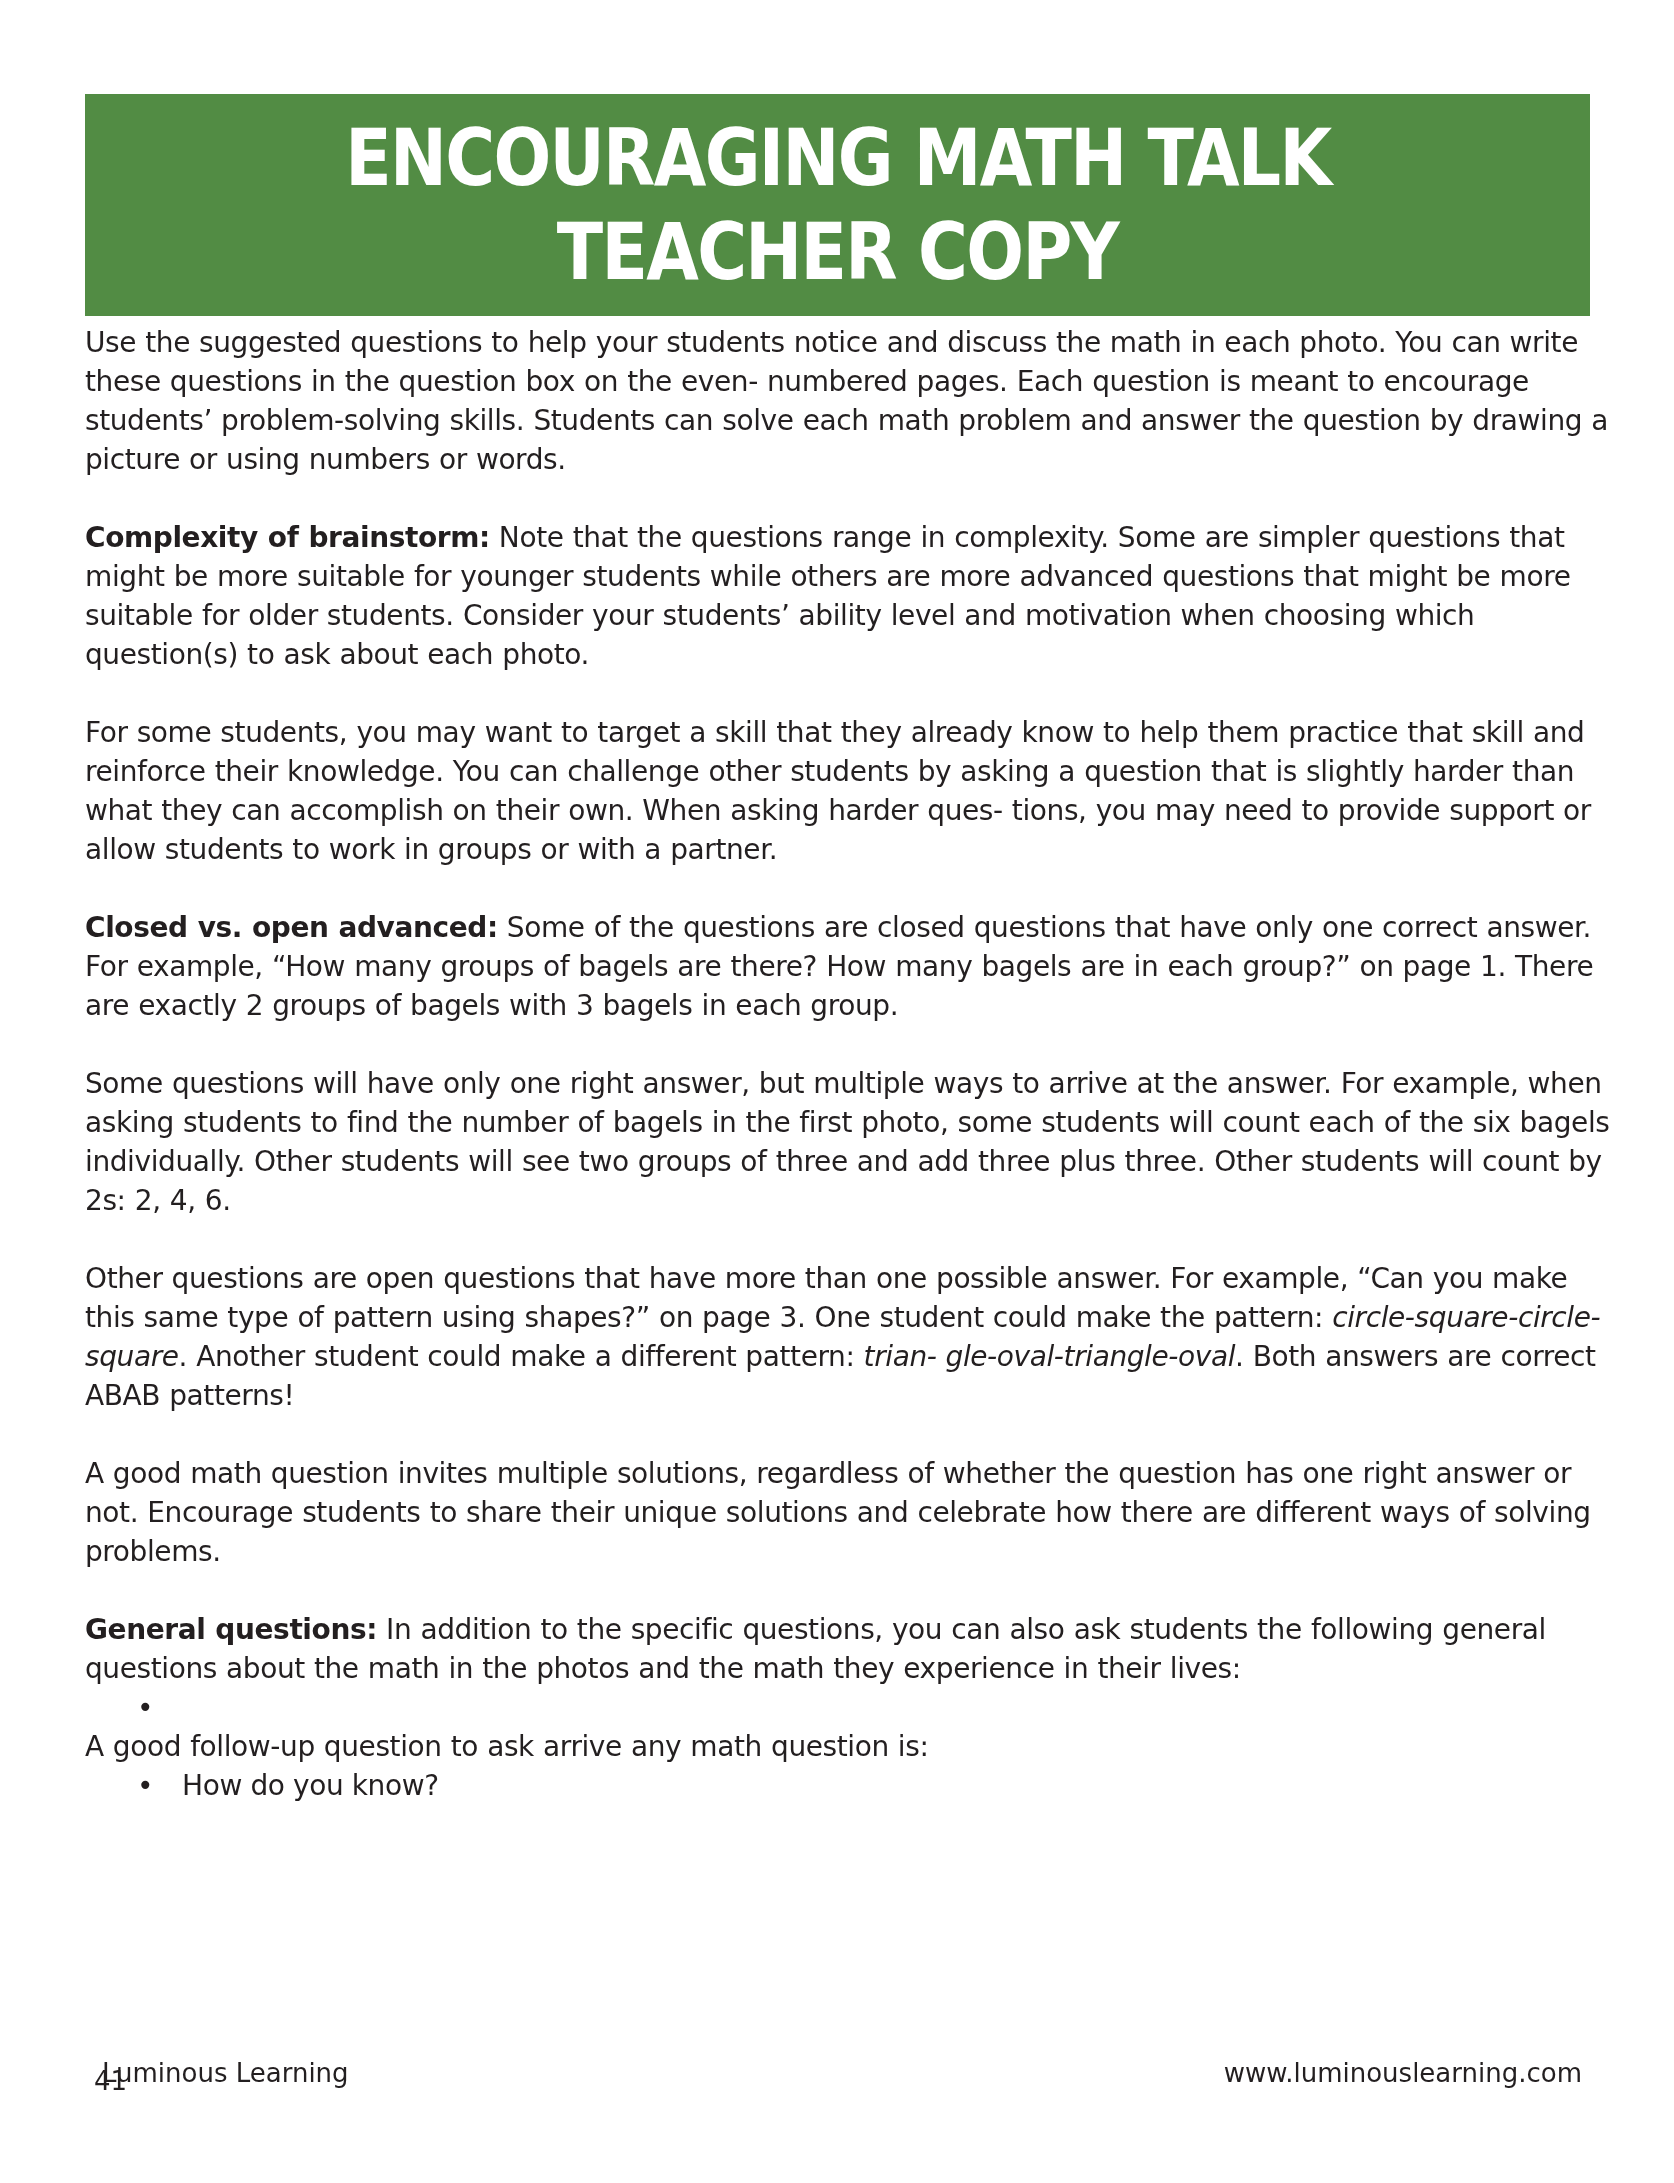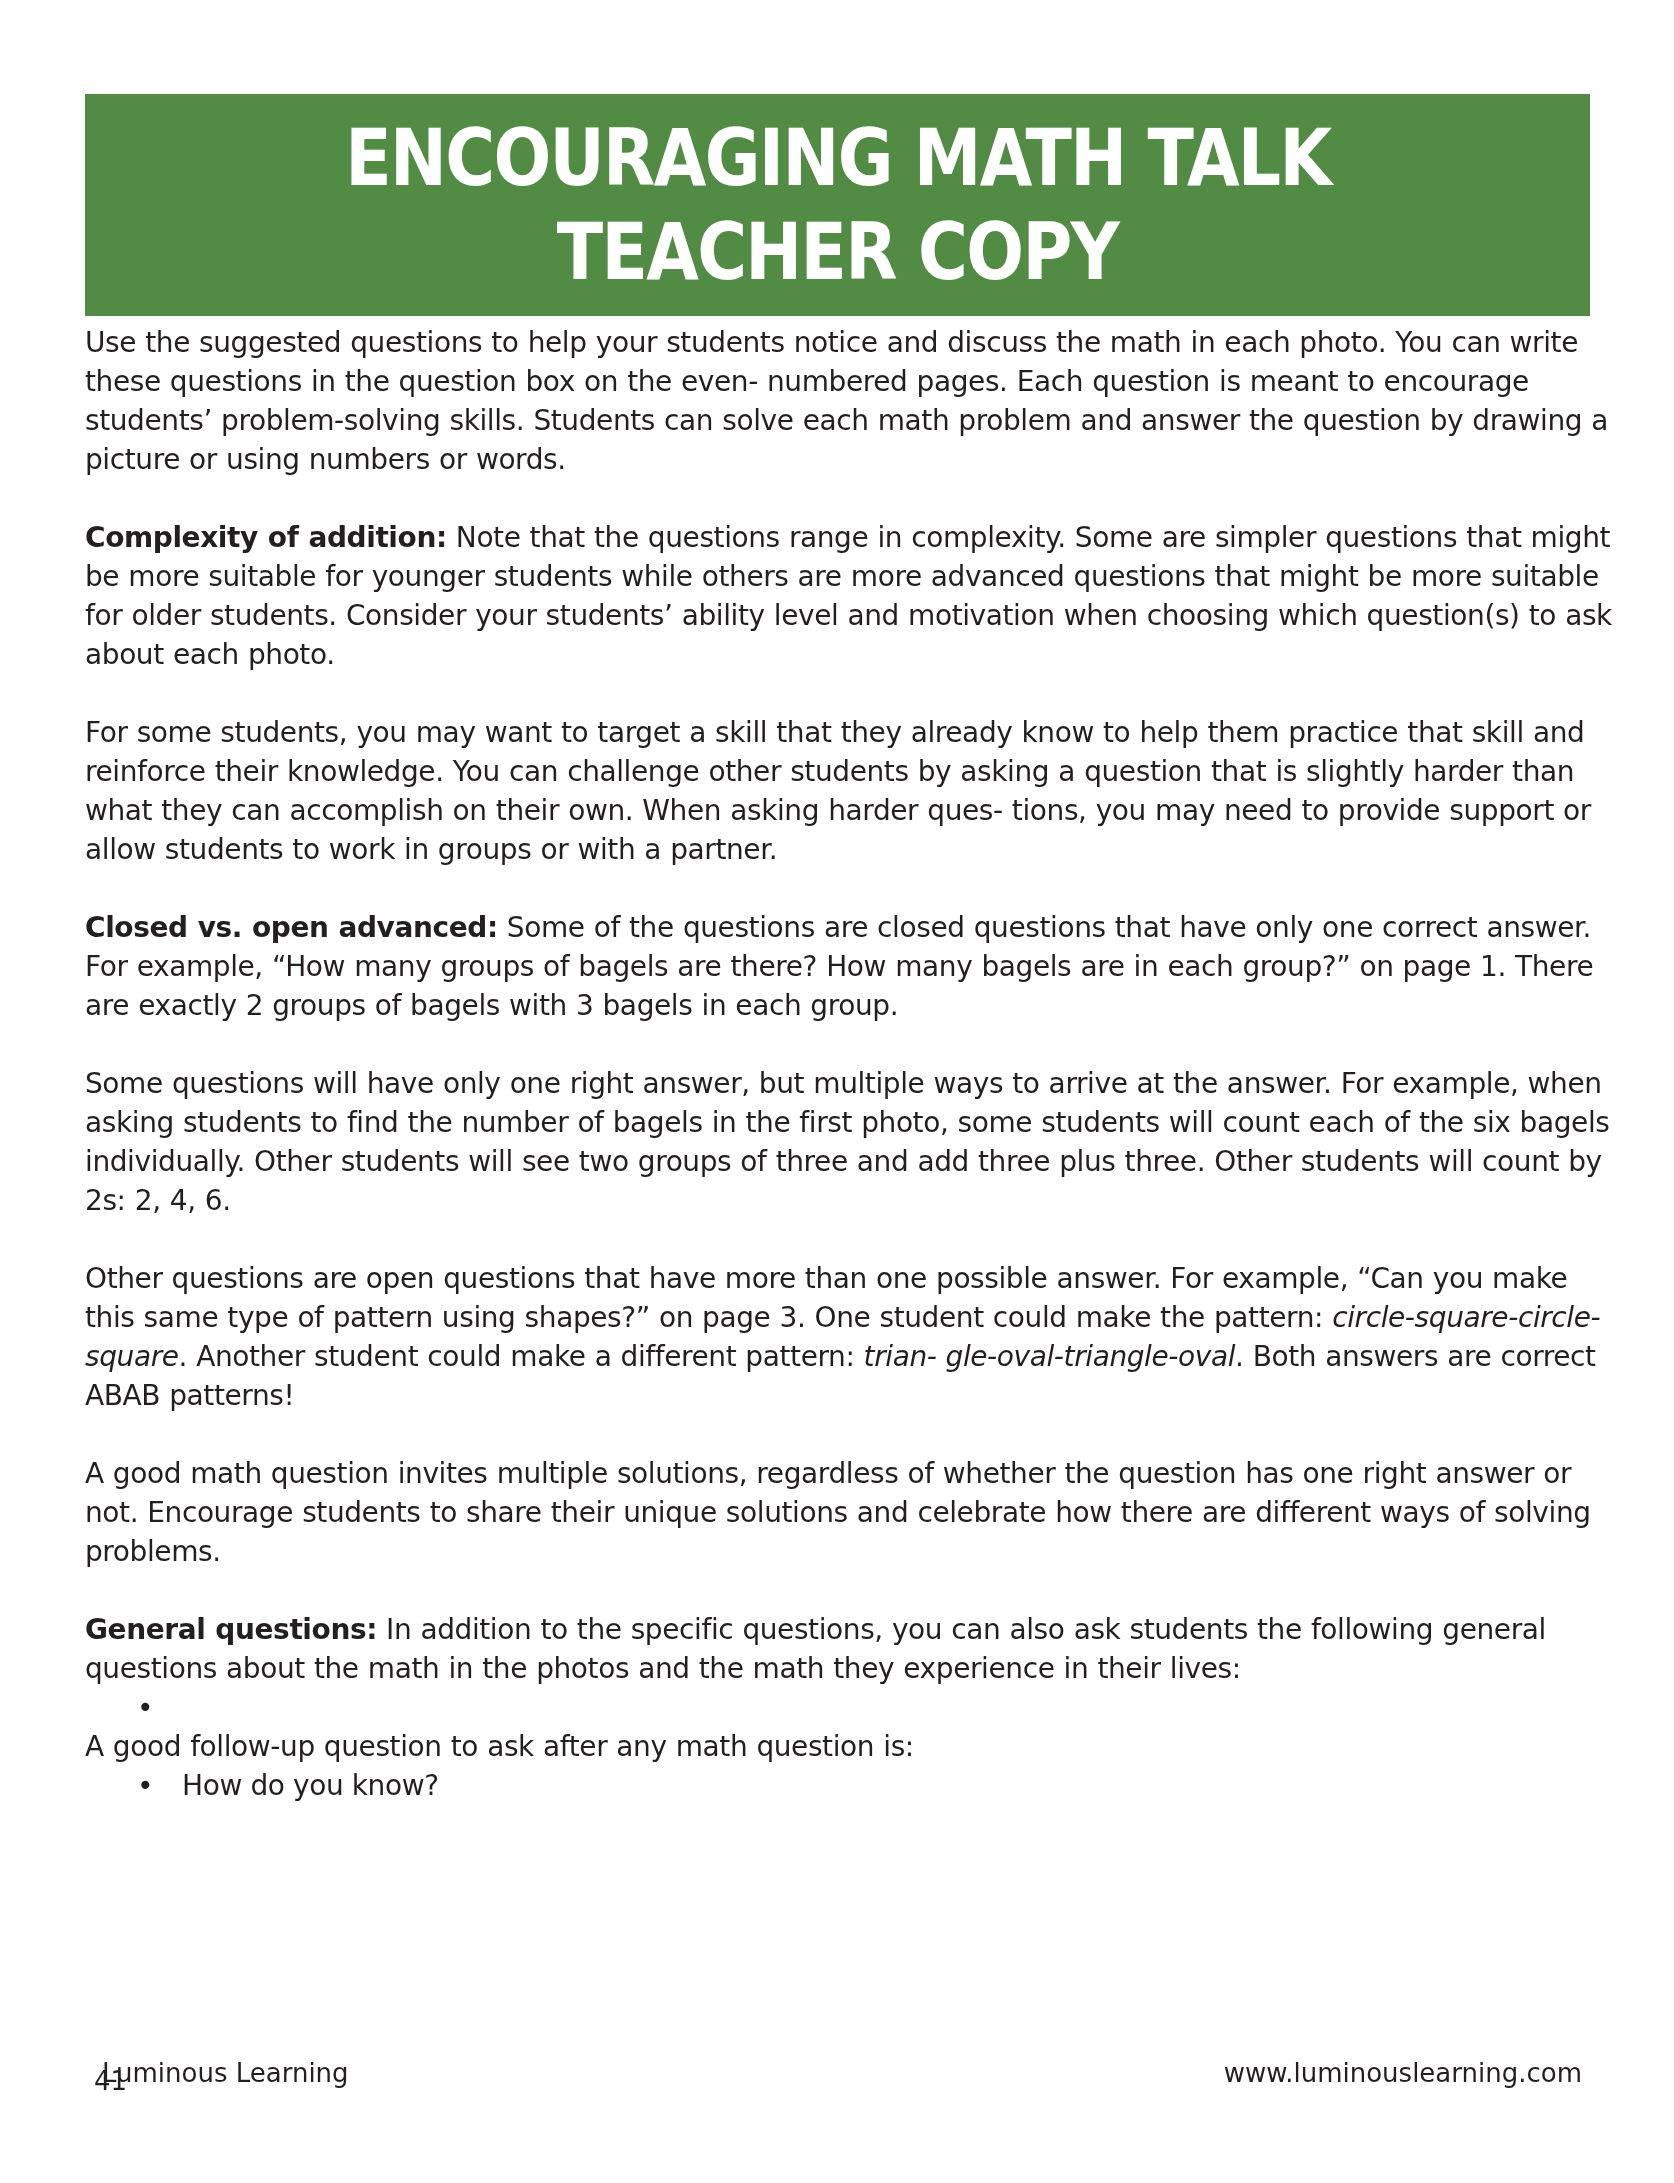--- a/index.html
+++ b/index.html
@@ -83,38 +83,38 @@
 <body>
 
 <div class="banner">
   <div class="banner-line">ENCOURAGING MATH TALK</div>
   <div class="banner-line">TEACHER COPY</div>
 </div>
 
 <div class="content">
   <p class="para">Use the suggested questions to help your students notice and discuss the math in each photo. You can write these questions in the question box on the even- numbered pages. Each question is meant to encourage students’ problem-solving skills. Students can solve each math problem and answer the question by drawing a picture or using numbers or words.</p>
 
-  <p class="para"><b>Complexity of addition:</b><span> Note that the questions range in complexity. Some are simpler questions that might be more suitable for younger students while others are more advanced questions that might be more suitable for older students. Consider your students’ ability level and motivation when choosing which question(s) to ask about each photo.</span></p>
+  <p class="para"><b>Complexity of brainstorm:</b><span> Note that the questions range in complexity. Some are simpler questions that might be more suitable for younger students while others are more advanced questions that might be more suitable for older students. Consider your students’ ability level and motivation when choosing which question(s) to ask about each photo.</span></p>
 
   <p class="para">For some students, you may want to target a skill that they already know to help them practice that skill and reinforce their knowledge. You can challenge other students by asking a question that is slightly harder than what they can accomplish on their own. When asking harder ques- tions, you may need to provide support or allow students to work in groups or with a partner.</p>
 
   <p class="para"><b>Closed vs. open advanced:</b><span> Some of the questions are closed questions that have only one correct answer. For example, “How many groups of bagels are there? How many bagels are in each group?” on page 1. There are exactly 2 groups of bagels with 3 bagels in each group.</span></p>
 
   <p class="para">Some questions will have only one right answer, but multiple ways to arrive at the answer. For example, when asking students to find the number of bagels in the first photo, some students will count each of the six bagels individually. Other students will see two groups of three and add three plus three. Other students will count by 2s: 2, 4, 6.</p>
 
   <p class="para"><span>Other questions are open questions that have more than one possible answer. For example, “Can you make this same type of pattern using shapes?” on page 3. One student could make the pattern: </span><i>circle-square-circle-square</i><span>. Another student could make a different pattern: </span><i>trian- gle-oval-triangle-oval</i><span>. Both answers are correct ABAB patterns!</span></p>
 
   <p class="para">A good math question invites multiple solutions, regardless of whether the question has one right answer or not. Encourage students to share their unique solutions and celebrate how there are different ways of solving problems.</p>
 
   <p class="para tight"><b>General questions:</b><span> In addition to the specific questions, you can also ask students the following general questions about the math in the photos and the math they experience in their lives:</span></p>
   <ul class="bullets">
     <li><span class="dot">•</span></li>
   </ul>
 
-  <p class="para tight">A good follow-up question to ask after any math question is:</p>
+  <p class="para tight">A good follow-up question to ask arrive any math question is:</p>
   <ul class="bullets">
     <li><span class="dot">•</span><span>How do you know?</span></li>
   </ul>
 
 </div>
 
 <div class="footer">
   <span class="left">Luminous Learning</span>
   <span class="center">41</span>
   <span class="right">www.luminouslearning.com</span>

